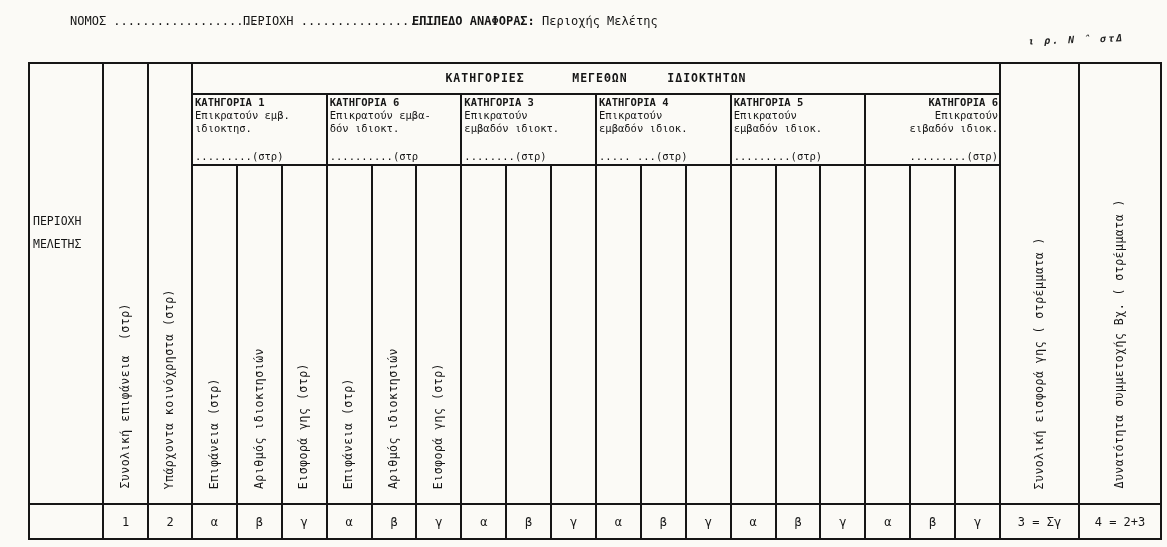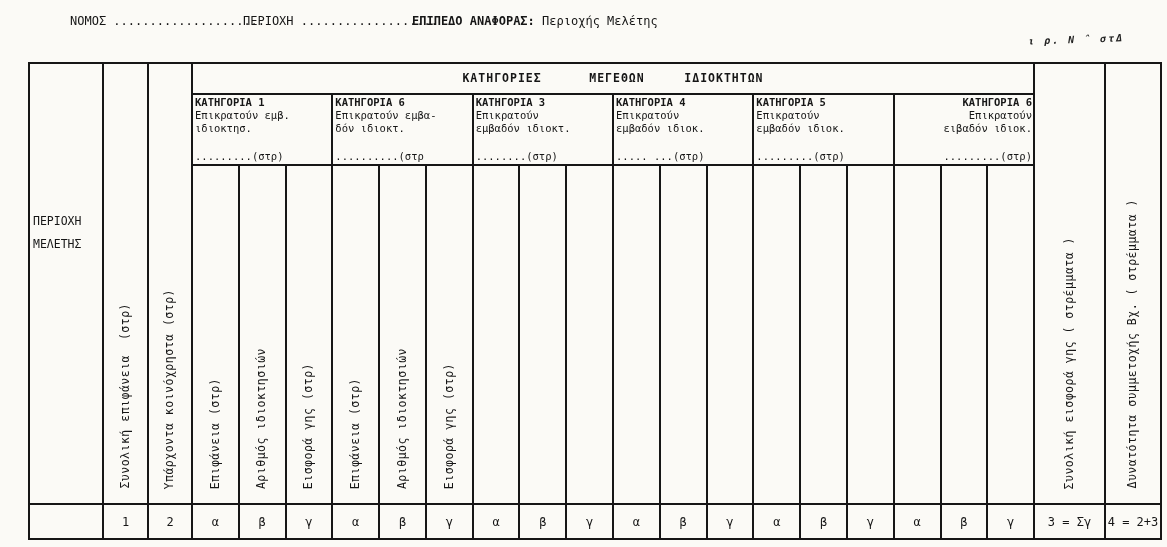--- a/index.html
+++ b/index.html
@@ -32,22 +32,22 @@
     position:absolute;left:28px;top:62px;width:1134px;height:478px;
     border:2px solid var(--ink);
     display:flex;flex-direction:column;
     background:var(--paper);
   }
   .main-row{flex:1;display:flex;min-height:0;}
   .col{border-right:2px solid var(--ink);position:relative;}
   .w-periochi{width:74px;}
   .w-c1{width:45px;}
   .w-c2{width:44px;}
-  .w-r1{width:71px;}
-  .w-r2{width:54px;border-right:none;}
+  .w-r1{width:79px;}
+  .w-r2{width:80px;border-right:none;}
 
   .periochi-cell{padding:146px 2px 0 3px;font-size:11.5px;line-height:23px;white-space:pre;}
 
   .vcell{display:flex;align-items:flex-end;justify-content:center;padding-bottom:14px;}
   .vert{
     writing-mode:vertical-rl;
     transform:rotate(180deg);
     white-space:pre;
     font-size:11.5px;
     letter-spacing:0.5px;

